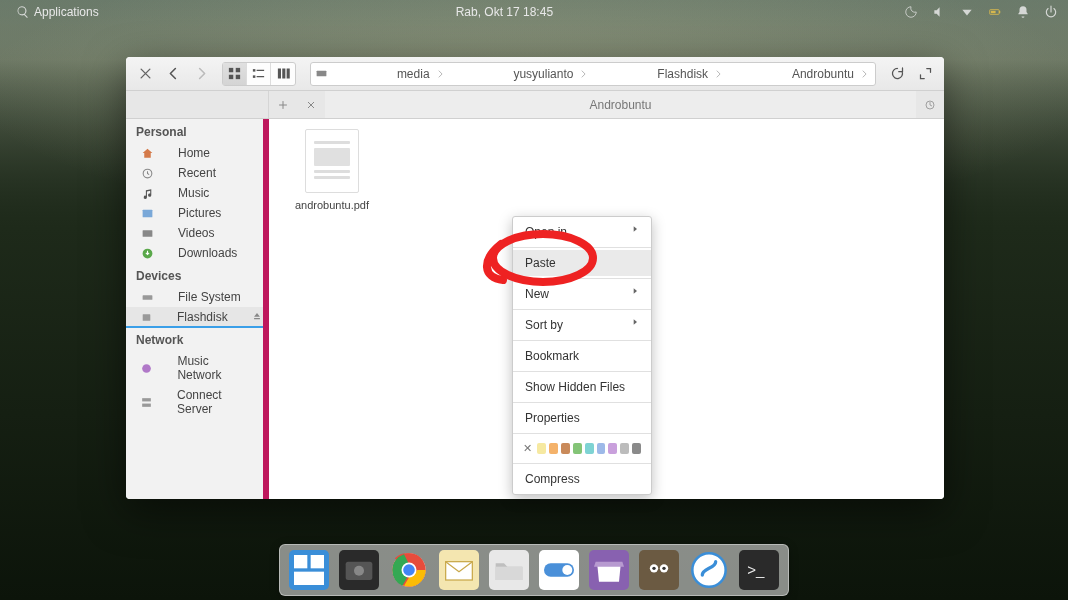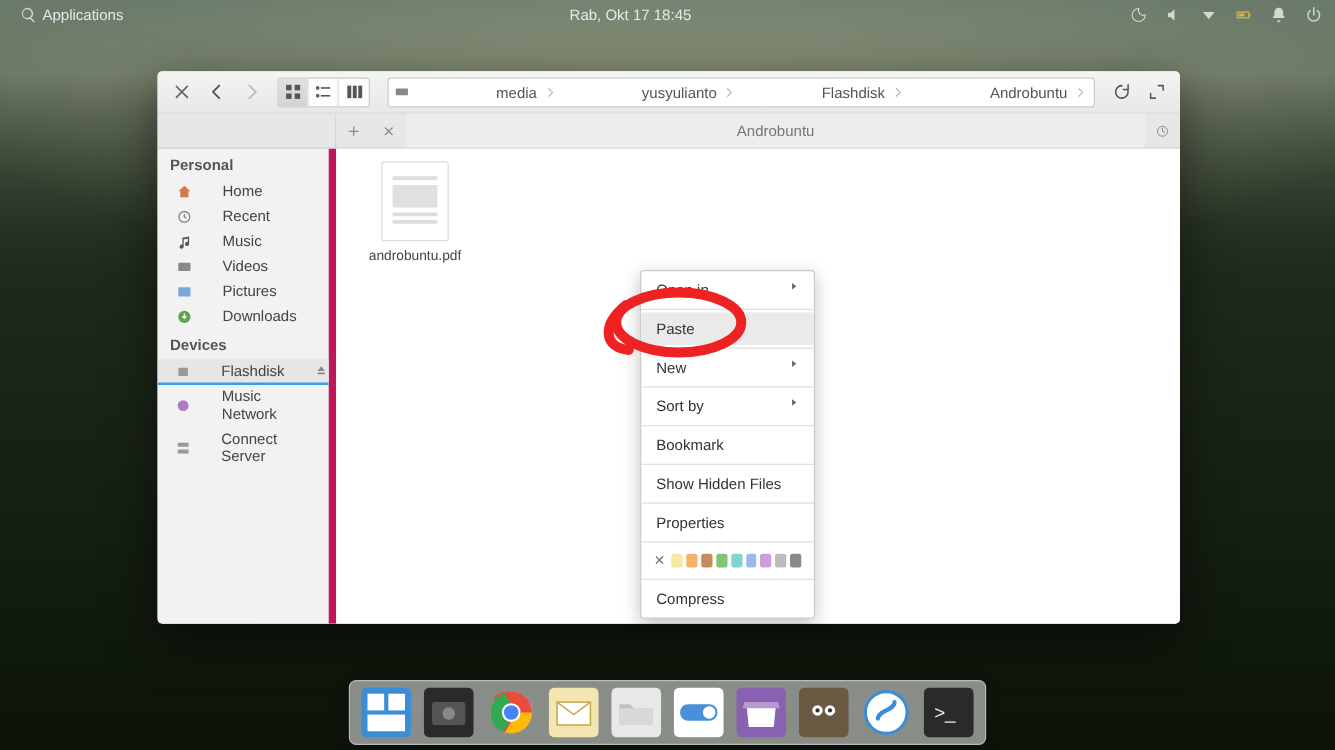--- a/index.html
+++ b/index.html
@@ -251,57 +251,66 @@
       <div class="sb-item">
           <span class="ico">
             <svg viewBox="0 0 24 24" fill="#555">
               <path d="M9 18V6l10-2v11a3 3 0 11-2-2.8V7L11 8.5V19a3 3 0 11-2-2.8z"></path>
             </svg>
           </span>
           <span>Music</span>
         </div>
       <div class="sb-item">
           <span class="ico">
+            <svg viewBox="0 0 24 24" fill="#7aa8d8">
+              <rect x="3" y="5" width="18" height="14" rx="1"></rect>
+            </svg>
+          </span>
+          <span>Pictures</span>
+        </div>
+      <div class="sb-item">
+          <span class="ico">
             <svg viewBox="0 0 24 24" fill="#888">
               <rect x="3" y="6" width="18" height="12" rx="1"></rect>
             </svg>
           </span>
           <span>Videos</span>
-        </div>
-      <div class="sb-item">
-          <span class="ico">
-            <svg viewBox="0 0 24 24" fill="#7aa8d8">
-              <rect x="3" y="5" width="18" height="14" rx="1"></rect>
-            </svg>
-          </span>
-          <span>Pictures</span>
         </div>
       <div class="sb-item">
           <span class="ico">
             <svg viewBox="0 0 24 24" fill="#5aa84a">
               <circle cx="12" cy="12" r="9"></circle>
               <path d="M12 7v7m-3-3l3 3 3-3" stroke="#fff" stroke-width="2" fill="none"></path>
             </svg>
           </span>
           <span>Downloads</span>
         </div>
 
       <div class="sb-head">Devices</div>
+      <div class="sb-item">
+          <span class="ico">
+            <svg viewBox="0 0 24 24" fill="#999">
+              <rect x="3" y="8" width="18" height="8" rx="1"></rect>
+            </svg>
+          </span>
+          <span>File System</span>
+        </div>
       <div class="sb-item selected">
           <span class="ico">
             <svg viewBox="0 0 24 24" fill="#999">
               <rect x="5" y="6" width="14" height="12" rx="1"></rect>
             </svg>
           </span>
           <span>Flashdisk</span>
           <span class="eject"><svg viewBox="0 0 24 24">
               <path d="M5 14l7-9 7 9H5zm0 3h14v3H5z"></path>
             </svg></span>
         </div>
 
+      <div class="sb-head">Network</div>
       <div class="sb-item">
           <span class="ico">
             <svg viewBox="0 0 24 24" fill="#b078c8">
               <circle cx="12" cy="12" r="8"></circle>
             </svg>
           </span>
           <span>Music Network</span>
         </div>
       <div class="sb-item">
           <span class="ico">

